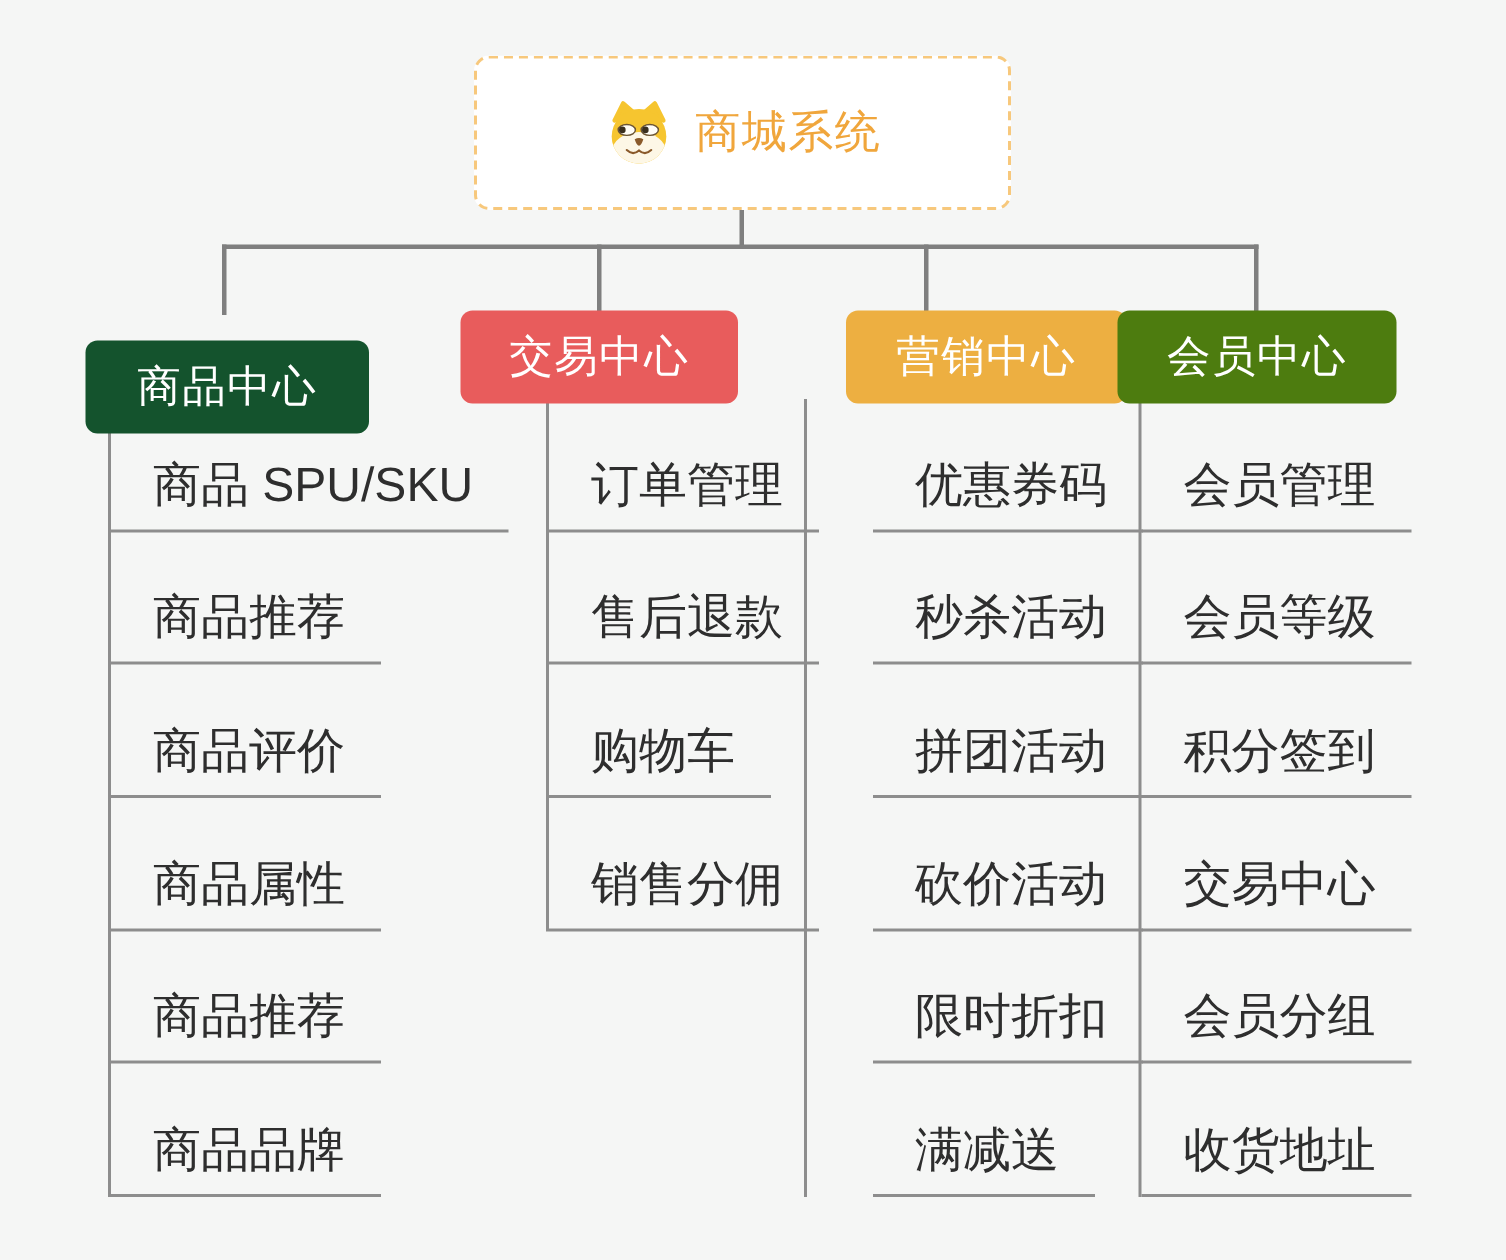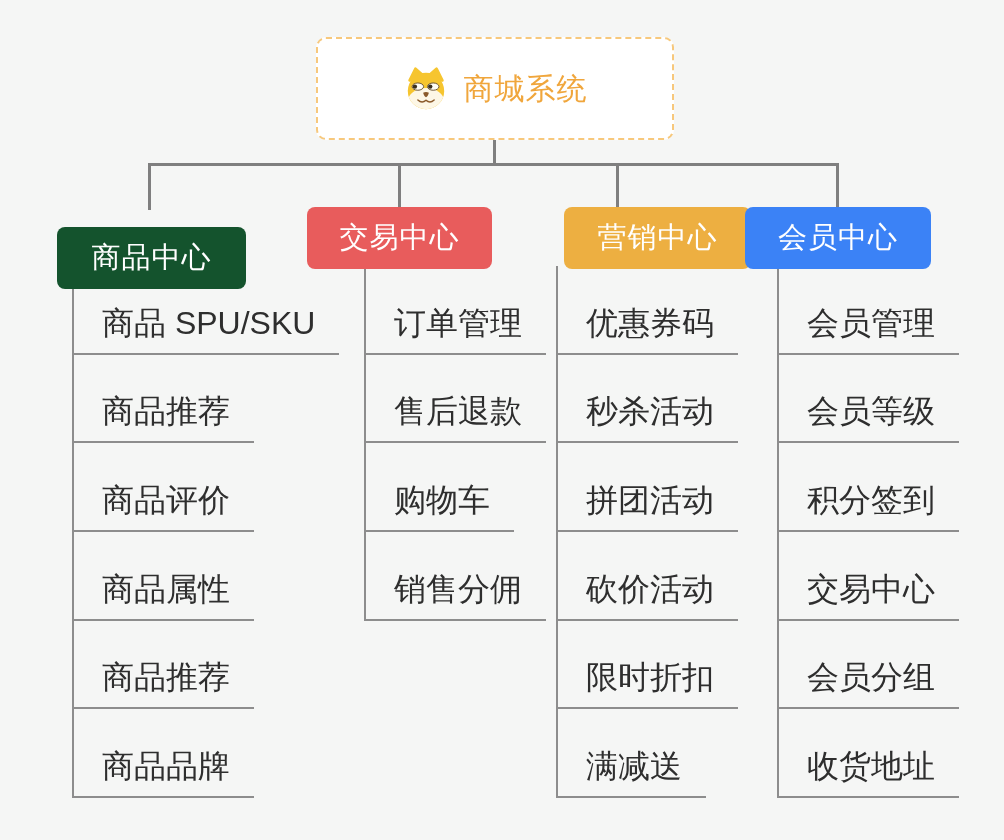--- a/index.html
+++ b/index.html
@@ -33,21 +33,21 @@
   .bb-1 { left:57px;  width:189px; }
   .bb-2 { left:307px; width:185px; }
   .bb-3 { left:526px; width:187px;margin-left:38px; }
   .bb-4 { left:745px; width:186px; }
 
   
   .child-col {
     position:absolute; top:266px;
     border-left:2px solid #8d8d8d; z-index:1;
   }
-  .col-1 { left:72px; } .col-2 { left:321px;margin-left:43px; } .col-3 { left:556px; } .col-4 { left:777px; }
+  .col-1 { left:72px; } .col-2 { left:321px;margin-left:43px; } .col-3 { left:536px;padding-left:44px; } .col-4 { left:759px; }
   .child-topic {
     height:88.7px; width:max-content;
     display:flex; align-items:flex-end;
     padding:0 24px 7px 28px;
     border-bottom:2px solid #8d8d8d;
     font-size:32px; color:#2e2e2e; cursor:pointer; white-space:nowrap;
   }
 </style>
 </head>
 <body>
@@ -78,21 +78,21 @@
       <circle cx="28.4" cy="20.5" r="2.3" fill="#3a2f1e"></circle>
       <path d="M21 27 Q24 25.4 27 27 Q25.6 31.5 24 31.5 Q22.4 31.5 21 27 Z" fill="#8a5a2b"></path>
       <path d="M15.5 34.5 Q19.8 38.5 24 34.8 Q28.2 38.5 32.5 34.5" fill="none" stroke="#8a5a2b" stroke-width="1.5" stroke-linecap="round"></path>
     </svg>
     <span class="root-title">商城系统</span>
   </div>
 
   <div class="branch-box bb-1" style="background: #14532d; margin-top: 20px;">商品中心</div>
   <div class="branch-box bb-2" style="background: rgb(232, 92, 92);">交易中心</div>
   <div class="branch-box bb-3" style="background: rgb(237, 175, 65);">营销中心</div>
-  <div class="branch-box bb-4" style="background: #3b82f6;">会员中心</div>
+  <div class="branch-box bb-4" style="background: #4d7c0f;">会员中心</div>
 
   <div class="child-col col-1">
     <div class="child-topic">商品 SPU/SKU</div>
     <div class="child-topic">商品推荐</div>
     <div class="child-topic">商品评价</div>
     <div class="child-topic">商品属性</div>
     <div class="child-topic">商品推荐</div>
     <div class="child-topic">商品品牌</div>
   </div>
 

